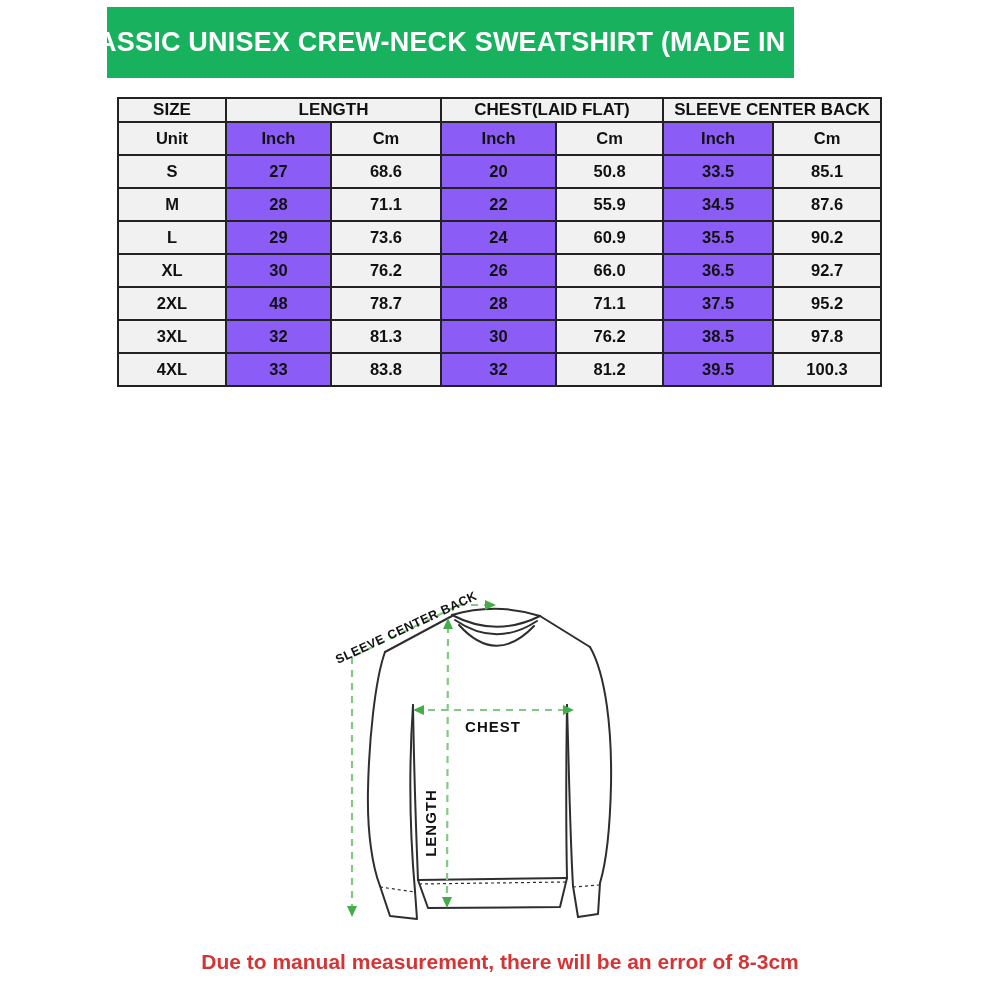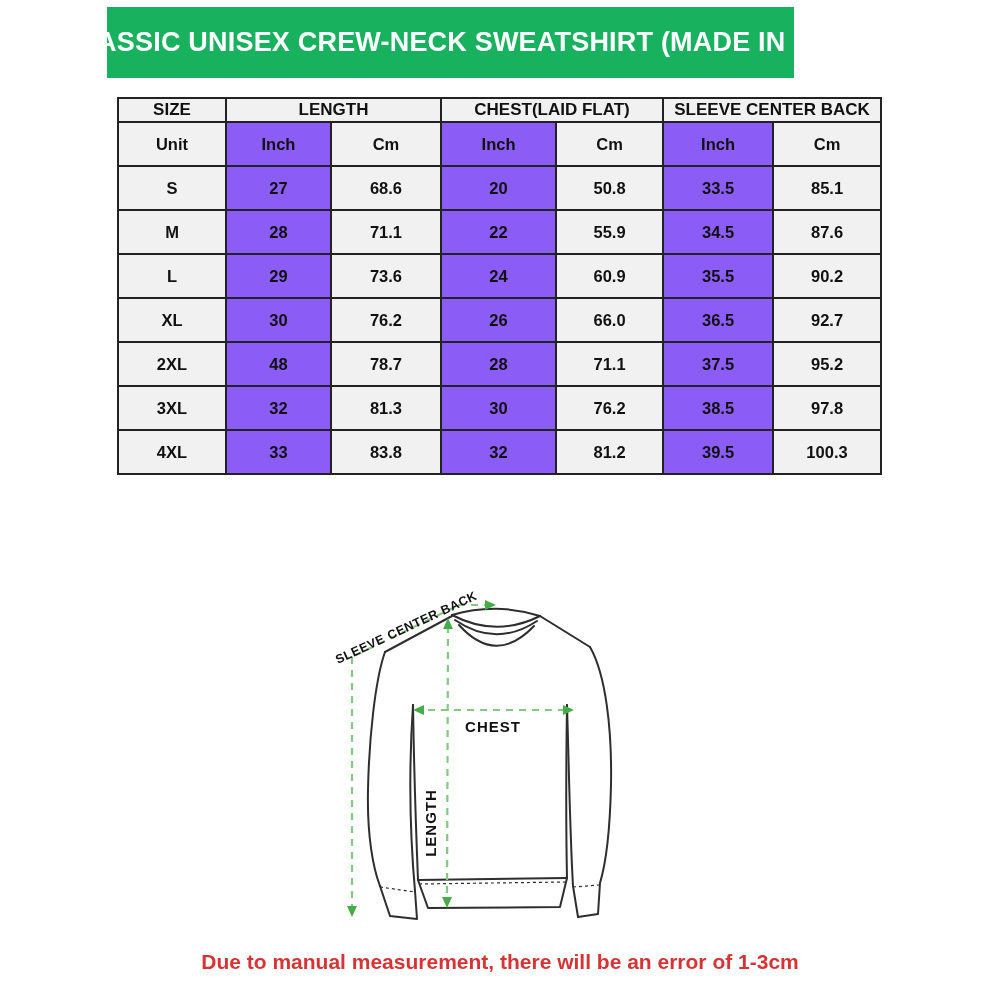--- a/index.html
+++ b/index.html
@@ -22,21 +22,21 @@
     border-collapse:collapse;table-layout:fixed;
     color:var(--text-dark,#111111);
   }
   .size-table th,.size-table td{
     border:2px solid var(--table-border,#222222);
     text-align:center;vertical-align:middle;padding:0;
     font-weight:700;font-size:16.5px;
   }
   .size-table thead tr.group-row{height:24px;}
   .size-table thead tr.group-row th{font-size:17px;}
-  .size-table tr{height:44px;}
+  .size-table tr{height:33px;}
   .g{background:var(--cell-gray,#f1f1f1);}
   .w{background:#8b5cf6;}
   .diagram{position:absolute;left:330px;top:580px;}
   .ol{fill:none;stroke:var(--outline-dark,#2e2e2e);stroke-width:2;stroke-linecap:round;stroke-linejoin:round;}
   .seam{fill:none;stroke:var(--outline-dark,#2e2e2e);stroke-width:1.2;stroke-dasharray:3 3;}
   .dashg{fill:none;stroke:var(--dash-green,#82ca82);stroke-width:2.2;stroke-dasharray:7 6;}
   .arr{fill:var(--arrow-green,#44ad49);stroke:none;}
   .dlabel{fill:var(--text-dark,#111111);font-weight:700;}
   .note{
     position:absolute;left:0;top:950px;width:1000px;margin:0;
@@ -181,13 +181,13 @@
     <polygon class="arr" points="117,328 112,317 122,317"></polygon>
     <polygon class="arr" points="83,130 94,125 94,135"></polygon>
     <polygon class="arr" points="244,130 233,125 233,135"></polygon>
   </g>
 
   <text class="dlabel" transform="translate(8,84) rotate(-25)" font-size="12.5" letter-spacing="0.6">SLEEVE CENTER BACK</text>
   <text class="dlabel" x="163" y="152" text-anchor="middle" font-size="15" letter-spacing="1">CHEST</text>
   <text class="dlabel" transform="translate(106,243) rotate(-90)" text-anchor="middle" font-size="15" letter-spacing="1">LENGTH</text>
 </svg>
 
-<p class="note">Due to manual measurement, there will be an error of 1-3cm</p>
+<p class="note">Due to manual measurement, there will be an error of 8-3cm</p>
 
 </body></html>

